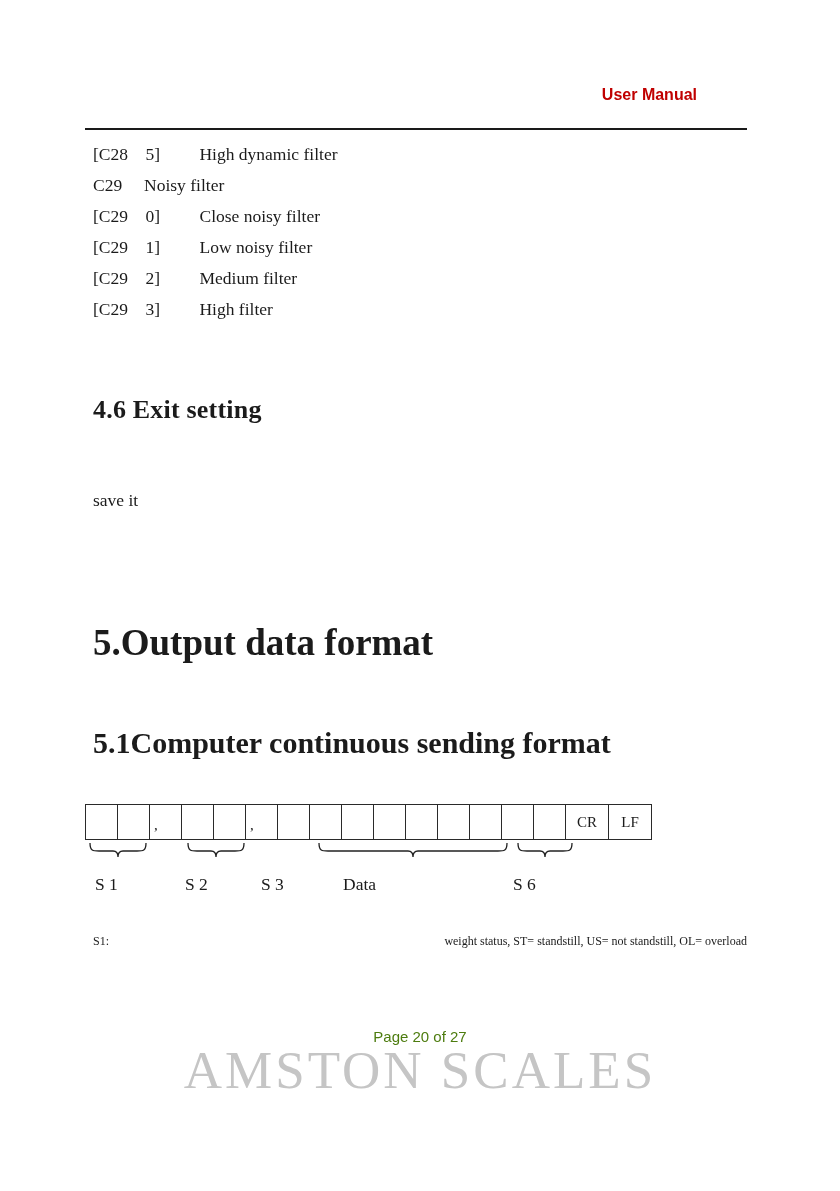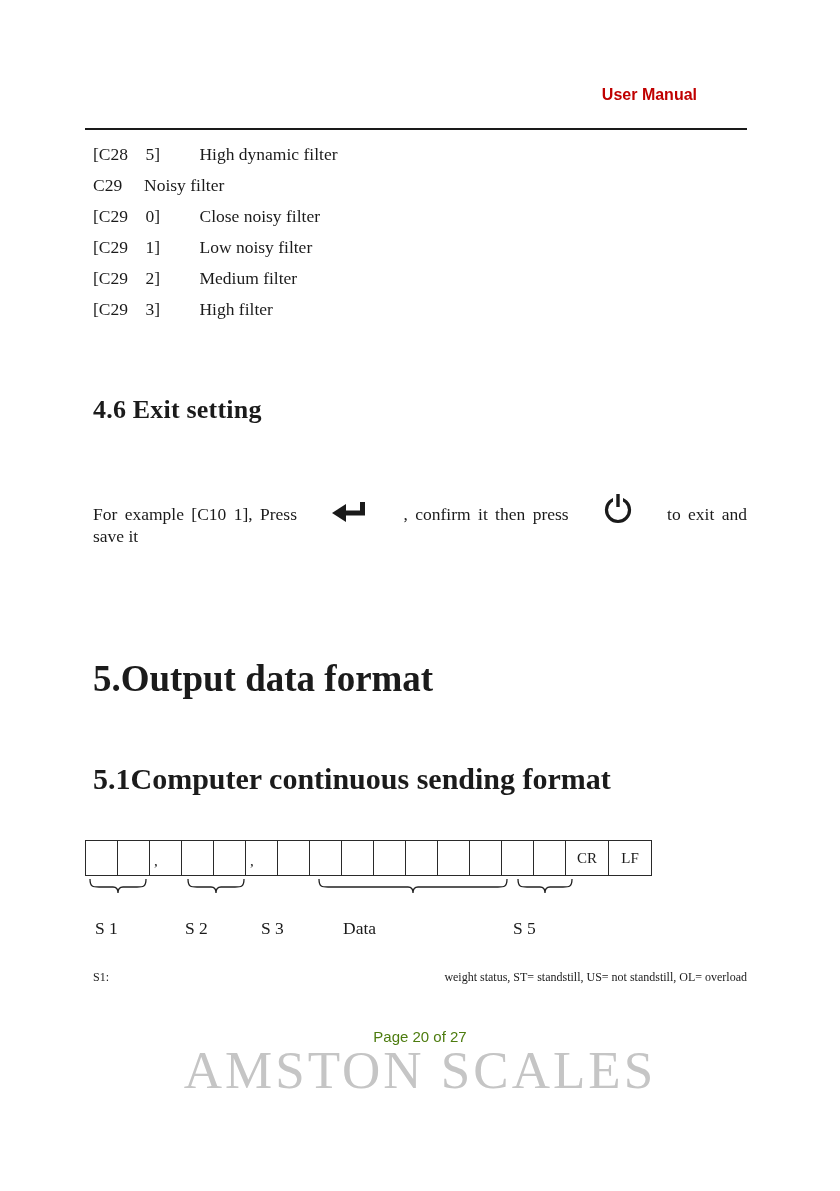--- a/index.html
+++ b/index.html
@@ -32,21 +32,21 @@
   .fmt-wrap { margin-top:44px; margin-left:-8px; width:583px; }
   .cells { display:flex; }
   .cell { width:33px; height:36px; border:1px solid #2a2a2a; margin-left:-1px;
           font-size:15px; line-height:34px; text-align:center; }
   .cell:first-child { margin-left:0; }
   .cell.comma { text-align:left; padding-left:4px; line-height:40px; }
   .cell.wide { width:44px; }
   .braces { position:relative; height:18px; margin-top:2px; }
   .brace { position:absolute; top:0; }
   .fmt-labels { position:relative; height:24px; margin-top:6px; font-size:17.5px; }
-  .fmt-label { position:absolute; top:16px; }
+  .fmt-label { position:absolute; top:8px; }
   .lab-s1 { left:10px; } .lab-s2 { left:100px; } .lab-s3 { left:176px; }
   .lab-data { left:258px; } .lab-s4 { left:428px; }
 
   .note-row { margin-top:44px; display:flex; font-size:12px;justify-content:space-between; }
   .note-term { width:82px; }
 
   .page-num { position:absolute; top:1028px; left:0; right:0; text-align:center;
               font-family:"Liberation Sans", sans-serif; font-size:15px; color:#4d7c0f; }
   .watermark { position:absolute; top:1040px; left:0; right:0; text-align:center;
                font-family:Liberation Serif, serif; font-size:53px;
@@ -67,35 +67,20 @@
     <div class="config-line">C29     Noisy filter</div>
     <div class="config-line">[C29    0]         Close noisy filter</div>
     <div class="config-line">[C29    1]         Low noisy filter</div>
     <div class="config-line">[C29    2]         Medium filter</div>
     <div class="config-line">[C29    3]         High filter</div>
   </div>
 
   <div class="h-exit">4.6 Exit setting</div>
 
   <div class="exit-para">
-    <div class="para-line1">
-      <span class="txt">For example [C10 1], Press</span>
-      <svg class="icon-enter" width="40" height="26" viewBox="0 0 40 26">
-        <polygon points="2,14 16,5 16,23" fill="#1a1a1a"></polygon>
-        <rect x="14" y="11.5" width="21" height="5" fill="#1a1a1a"></rect>
-        <rect x="30" y="3" width="5" height="10" fill="#1a1a1a"></rect>
-      </svg>
-      <span class="txt">, confirm it then press</span>
-      <svg class="icon-power" width="32" height="34" viewBox="0 0 32 34">
-        <circle cx="16" cy="19" r="11.5" fill="none" stroke="#1a1a1a" stroke-width="3.2"></circle>
-        <rect x="11" y="2" width="10" height="10" fill="#ffffff"></rect>
-        <rect x="14.3" y="3" width="3.4" height="13" fill="#1a1a1a"></rect>
-      </svg>
-      <span class="txt">to exit and</span>
-    </div>
     <div class="para-line2">save it</div>
   </div>
 
   <div class="h-output">5.Output data format</div>
 
   <div class="h-computer">5.1Computer continuous sending format</div>
 
   <div class="fmt-wrap">
     <div class="cells">
       <span class="cell"></span>
@@ -130,21 +115,21 @@
       <svg class="brace" style="left:432px" width="56" height="16" viewBox="0 0 56 16">
         <path d="M1 1 C1 9 4 9 10 9 L23 9 C26 9 28 11 28 15 C28 11 30 9 33 9 L46 9 C52 9 55 9 55 1" stroke="#222" stroke-width="1.3" fill="none"></path>
       </svg>
     </div>
 
     <div class="fmt-labels">
       <span class="fmt-label lab-s1">S 1</span>
       <span class="fmt-label lab-s2">S 2</span>
       <span class="fmt-label lab-s3">S 3</span>
       <span class="fmt-label lab-data">Data</span>
-      <span class="fmt-label lab-s4">S 5</span>
+      <span class="fmt-label lab-s4">S 6</span>
     </div>
   </div>
 
   <div class="note-row">
     <span class="note-term">S1:</span>
     <span class="note-desc">weight status, ST= standstill, US= not standstill, OL= overload</span>
   </div>
 
   <div class="page-num">Page 20 of 27</div>
   <div class="watermark">AMSTON SCALES</div>

